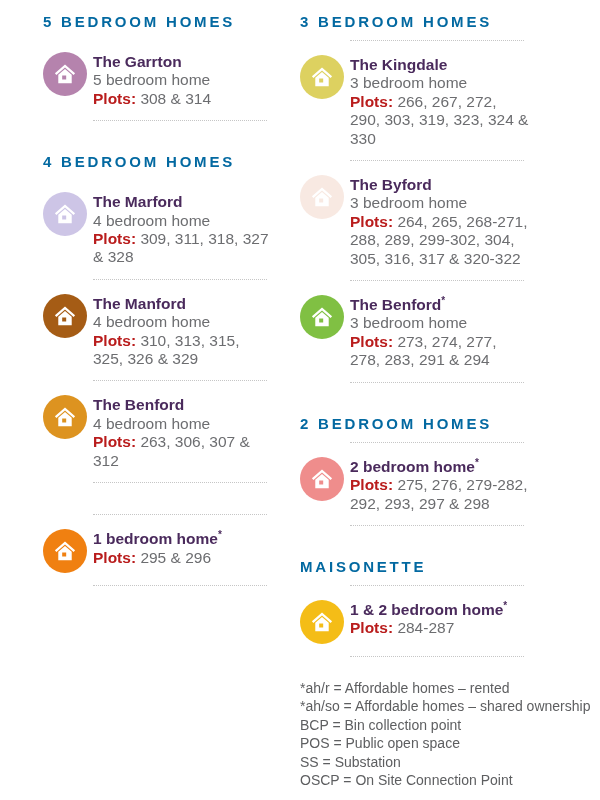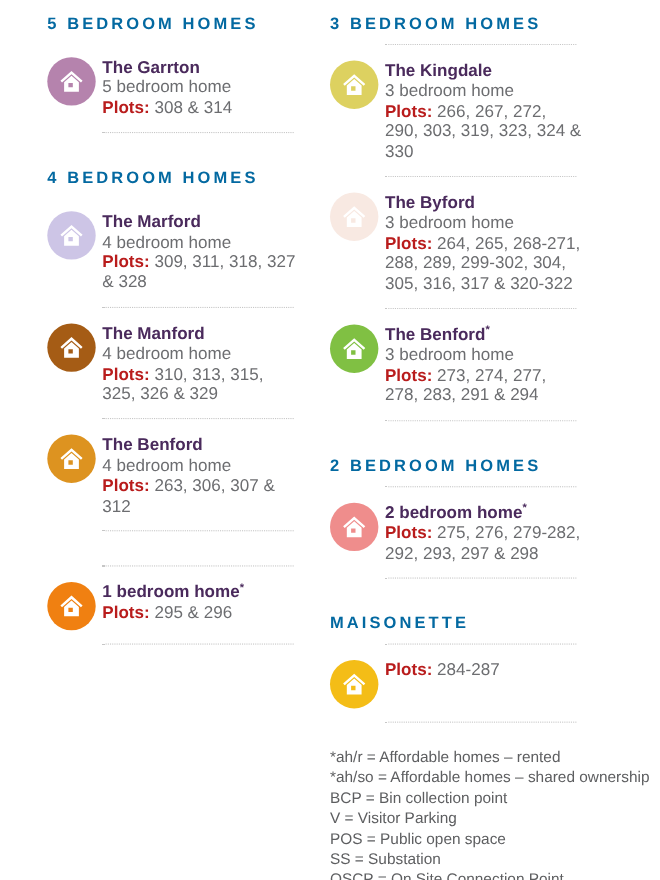--- a/index.html
+++ b/index.html
@@ -213,30 +213,30 @@
       <h2 class="heading has-divider">MAISONETTE</h2>
       <hr class="divider">
       <div class="entry">
         <span class="icon" style="background: rgb(244, 189, 23);">
           <svg viewBox="0 0 24 24" aria-hidden="true">
               <path d="M12 3.2 2.7 11.4l1.35 1.55L12 5.95l7.95 7 1.35-1.55Z"></path>
               <path fill-rule="evenodd" d="M12 7.3 5.8 12.75V20.6h12.4v-7.85ZM9.4 13.3h3.7V17H9.4Z"></path>
             </svg>
         </span>
         <div class="entry-text">
+          <div class="entry-name"><span>1 &amp; 2 bedroom home</span><sup class="star">*</sup></div>
           <div class="entry-plots"><b>Plots:</b> <span>284-287</span></div>
         </div>
       </div>
       <hr class="divider">
     </section>
 
     <div class="footnotes">
       <div class="footnote">*ah/r = Affordable homes – rented</div>
       <div class="footnote">*ah/so = Affordable homes – shared ownership</div>
       <div class="footnote">BCP = Bin collection point</div>
-      <div class="footnote">V = Visitor Parking</div>
       <div class="footnote">POS = Public open space</div>
       <div class="footnote">SS = Substation</div>
       <div class="footnote">OSCP = On Site Connection Point</div>
     </div>
 
   </div>
 </div>
 
 </body></html>

